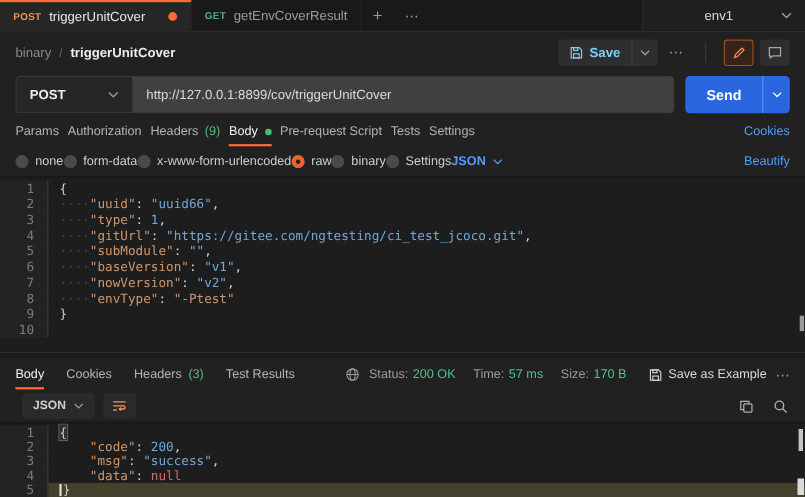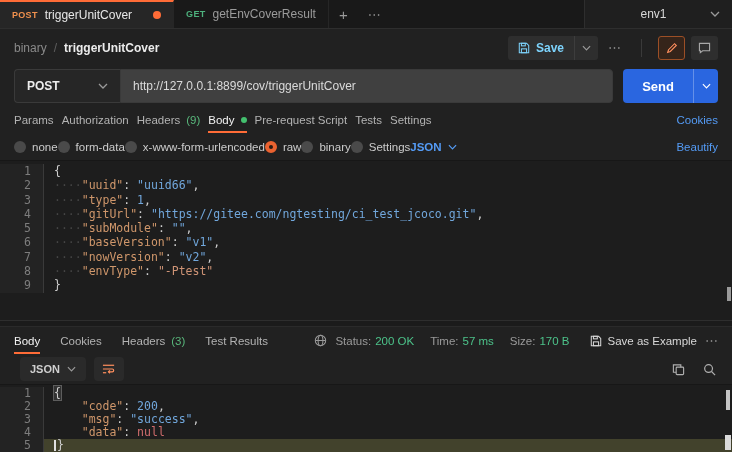--- a/index.html
+++ b/index.html
@@ -284,20 +284,24 @@
           <span class="line-text"><span class="tk-ws">····</span><span class="tk-key">"nowVersion"</span><span class="tk-pun">: </span><span class="tk-str">"v2"</span><span class="tk-pun">,</span></span>
         </div>
         <div class="code-line">
           <span class="ln">8</span>
           <span class="line-text"><span class="tk-ws">····</span><span class="tk-key">"envType"</span><span class="tk-pun">: </span><span class="tk-str2">"-Ptest"</span></span>
         </div>
         <div class="code-line">
           <span class="ln">9</span>
           <span class="line-text"><span class="tk-pun">}</span></span>
         </div>
+        <div class="code-line">
+          <span class="ln">10</span>
+          <span class="line-text"></span>
+        </div>
       </div>
     <div class="scrollthumb" style="right:1px; top:126px; width:4px; height:14px;"></div>
   </div>
 
   <div class="splitter"></div>
 
   <div class="resphead">
     <div class="ttab active">
         <span>Body</span>
       </div>

